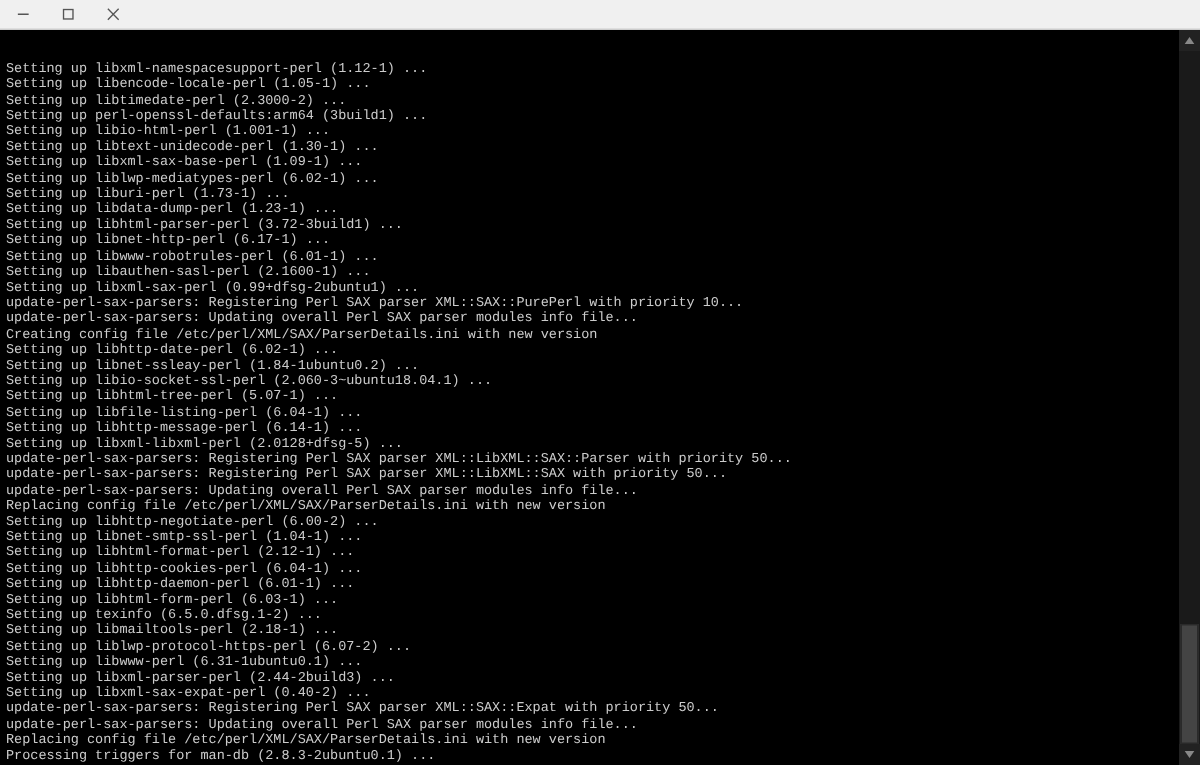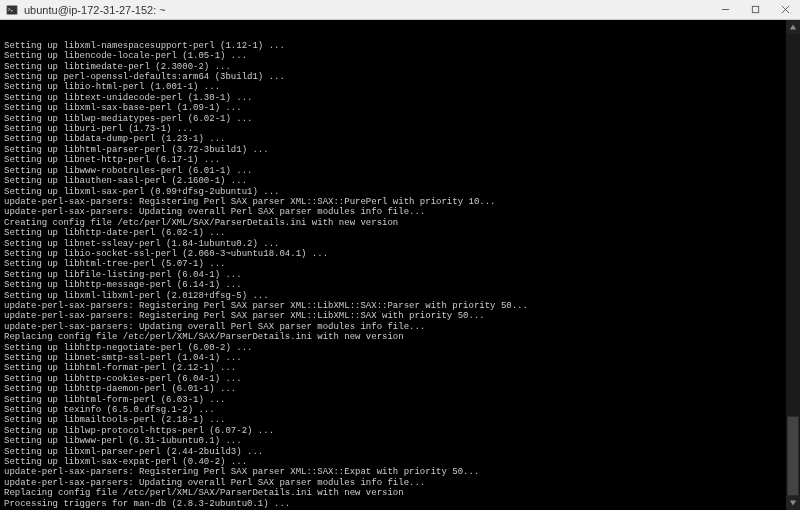--- a/index.html
+++ b/index.html
@@ -86,30 +86,20 @@
     justify-content: center;
   }
   .scroll-arrow.up { top: 0; }
   .scroll-arrow.down { bottom: 0; }
   .scroll-arrow svg { width: 8px; height: 8px; fill: #888; }
 </style>
 </head>
 <body>
 
 <div class="titlebar">
-  <div class="titlebar-left">
-    <span class="title-icon">
-      <svg viewBox="0 0 16 16">
-          <rect x="1" y="2" width="14" height="12" rx="1" fill="#333" stroke="#999" stroke-width="0.6"></rect>
-          <path d="M3 5 L5 7 L3 9" stroke="#fff" stroke-width="1" fill="none"></path>
-          <line x1="6" y1="9" x2="9" y2="9" stroke="#fff" stroke-width="1"></line>
-        </svg>
-    </span>
-    <span>ubuntu@ip-172-31-27-152: ~</span>
-  </div>
   <div class="win-controls">
     <div class="win-btn">
       <svg viewBox="0 0 10 10">
           <line x1="1" y1="5" x2="9" y2="5"></line>
         </svg>
     </div>
     <div class="win-btn">
       <svg viewBox="0 0 10 10">
           <rect x="1.5" y="1.5" width="7" height="7"></rect>
         </svg>

